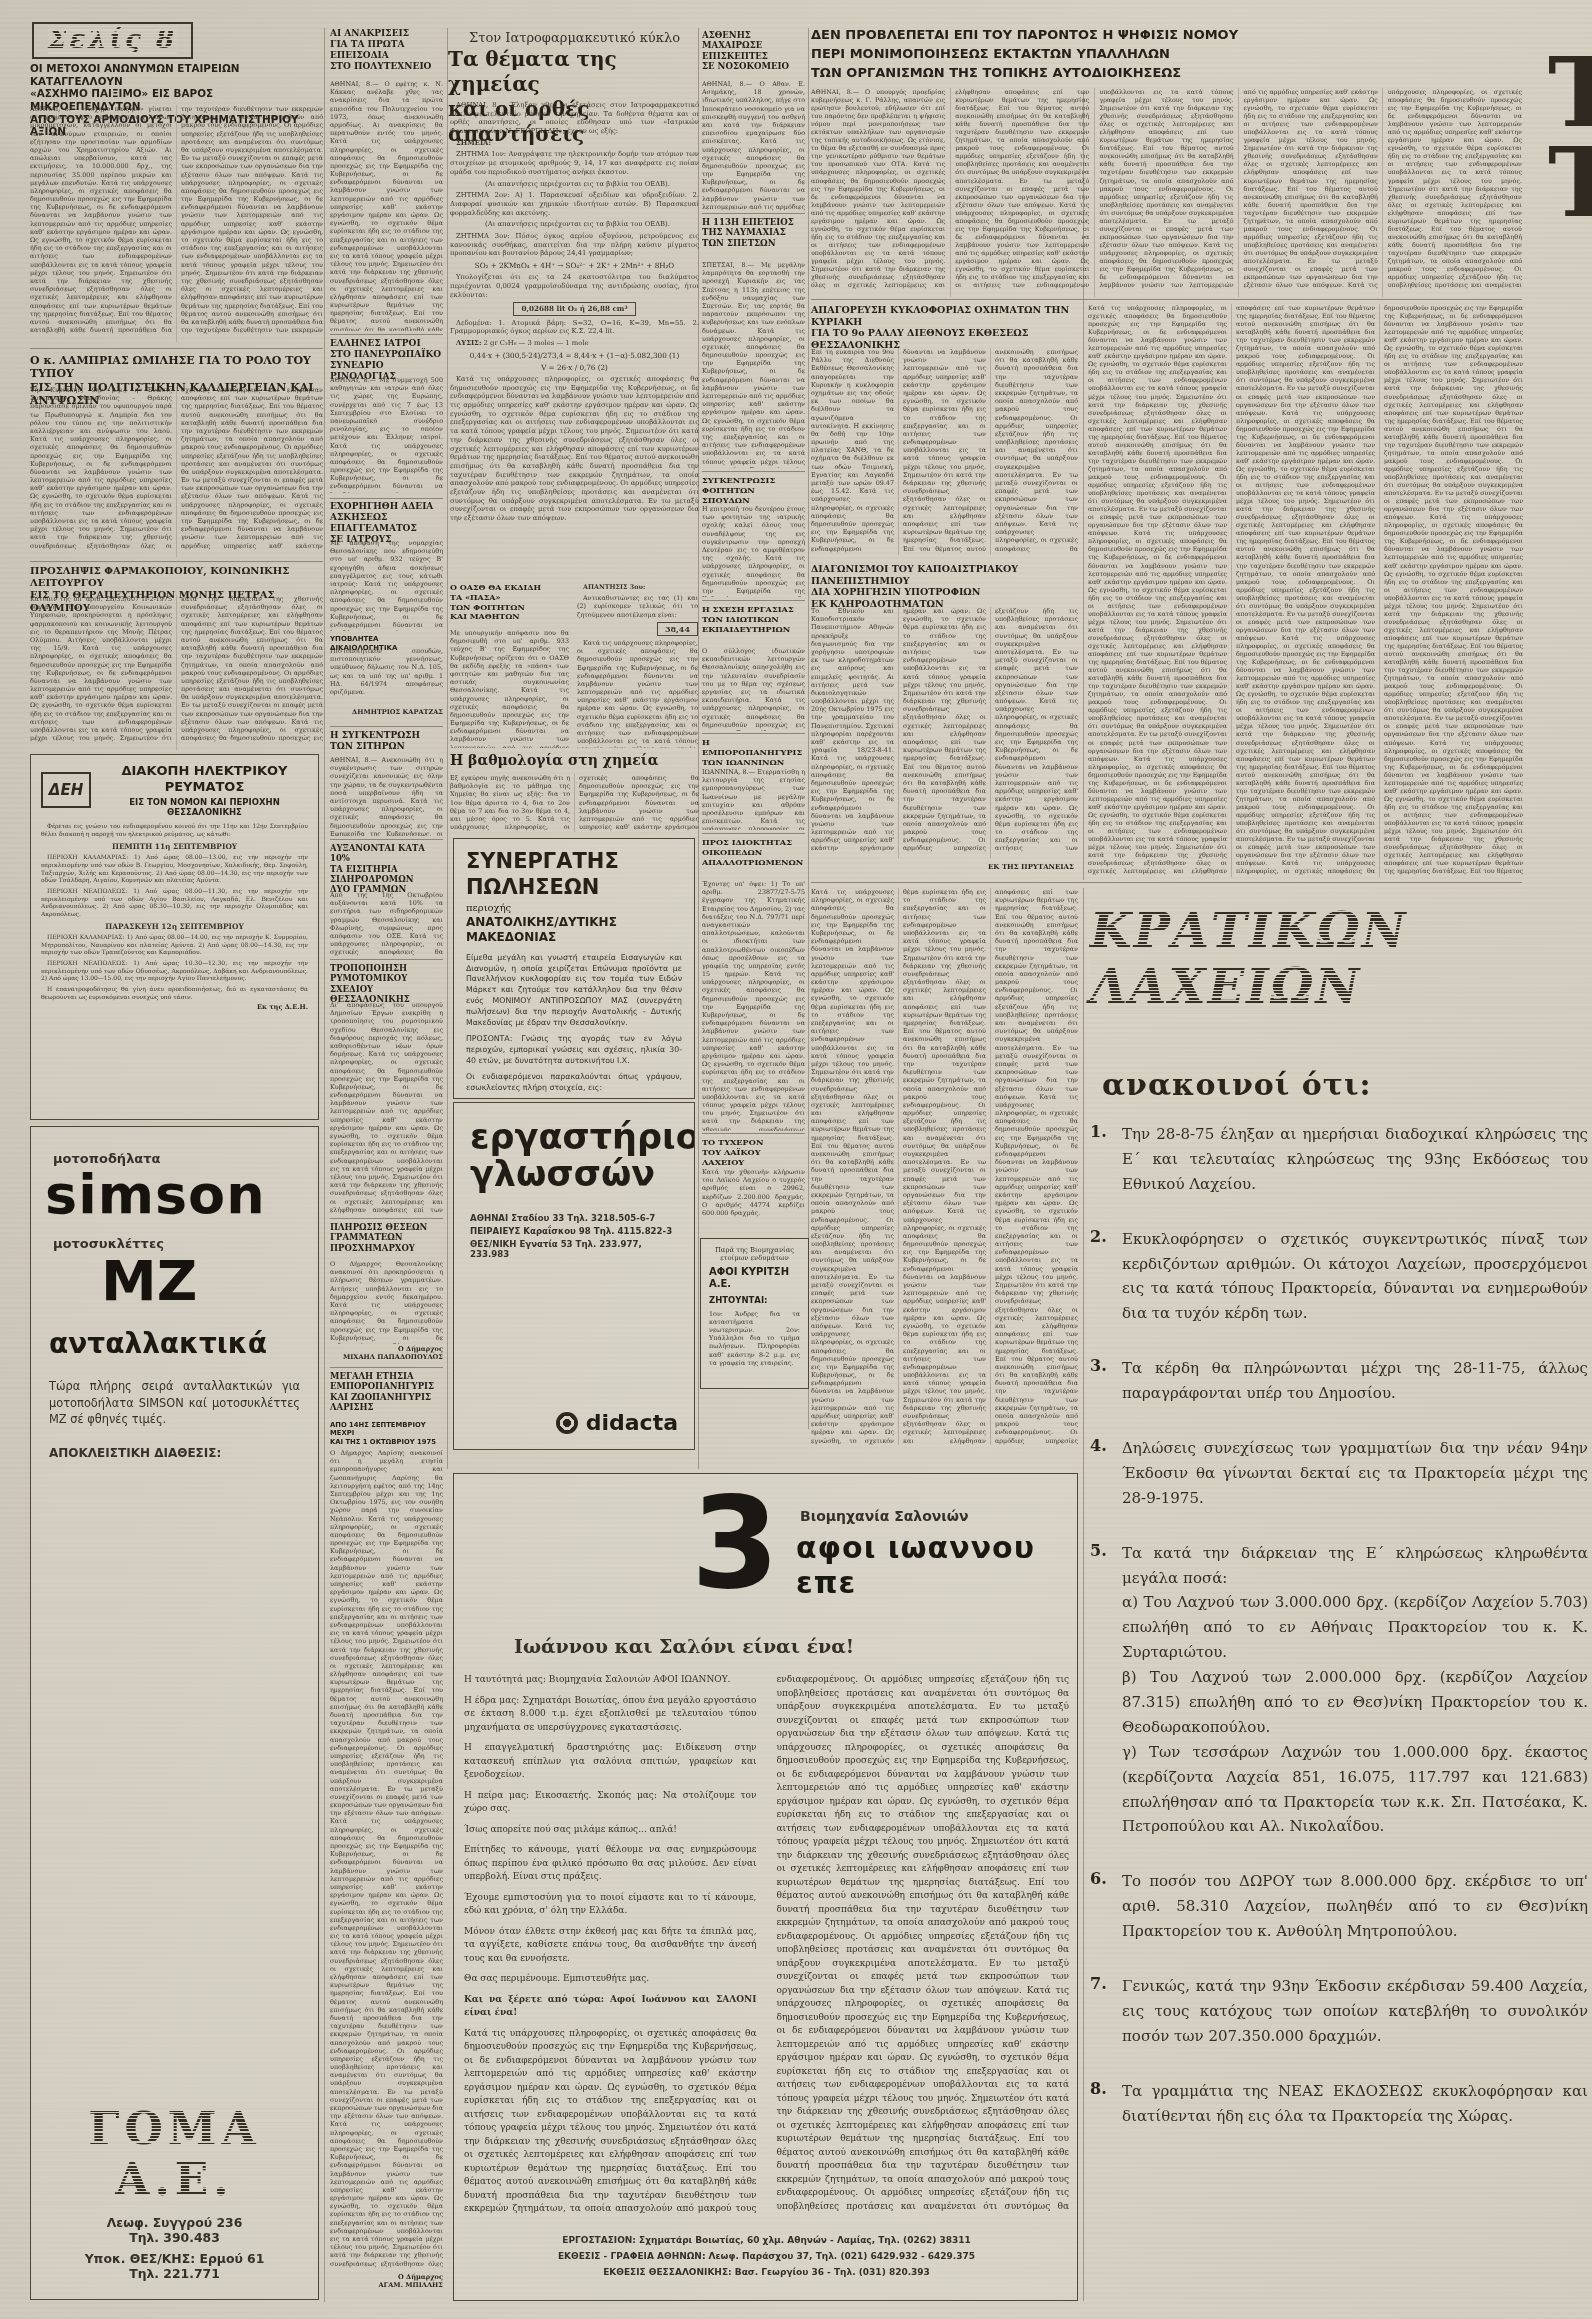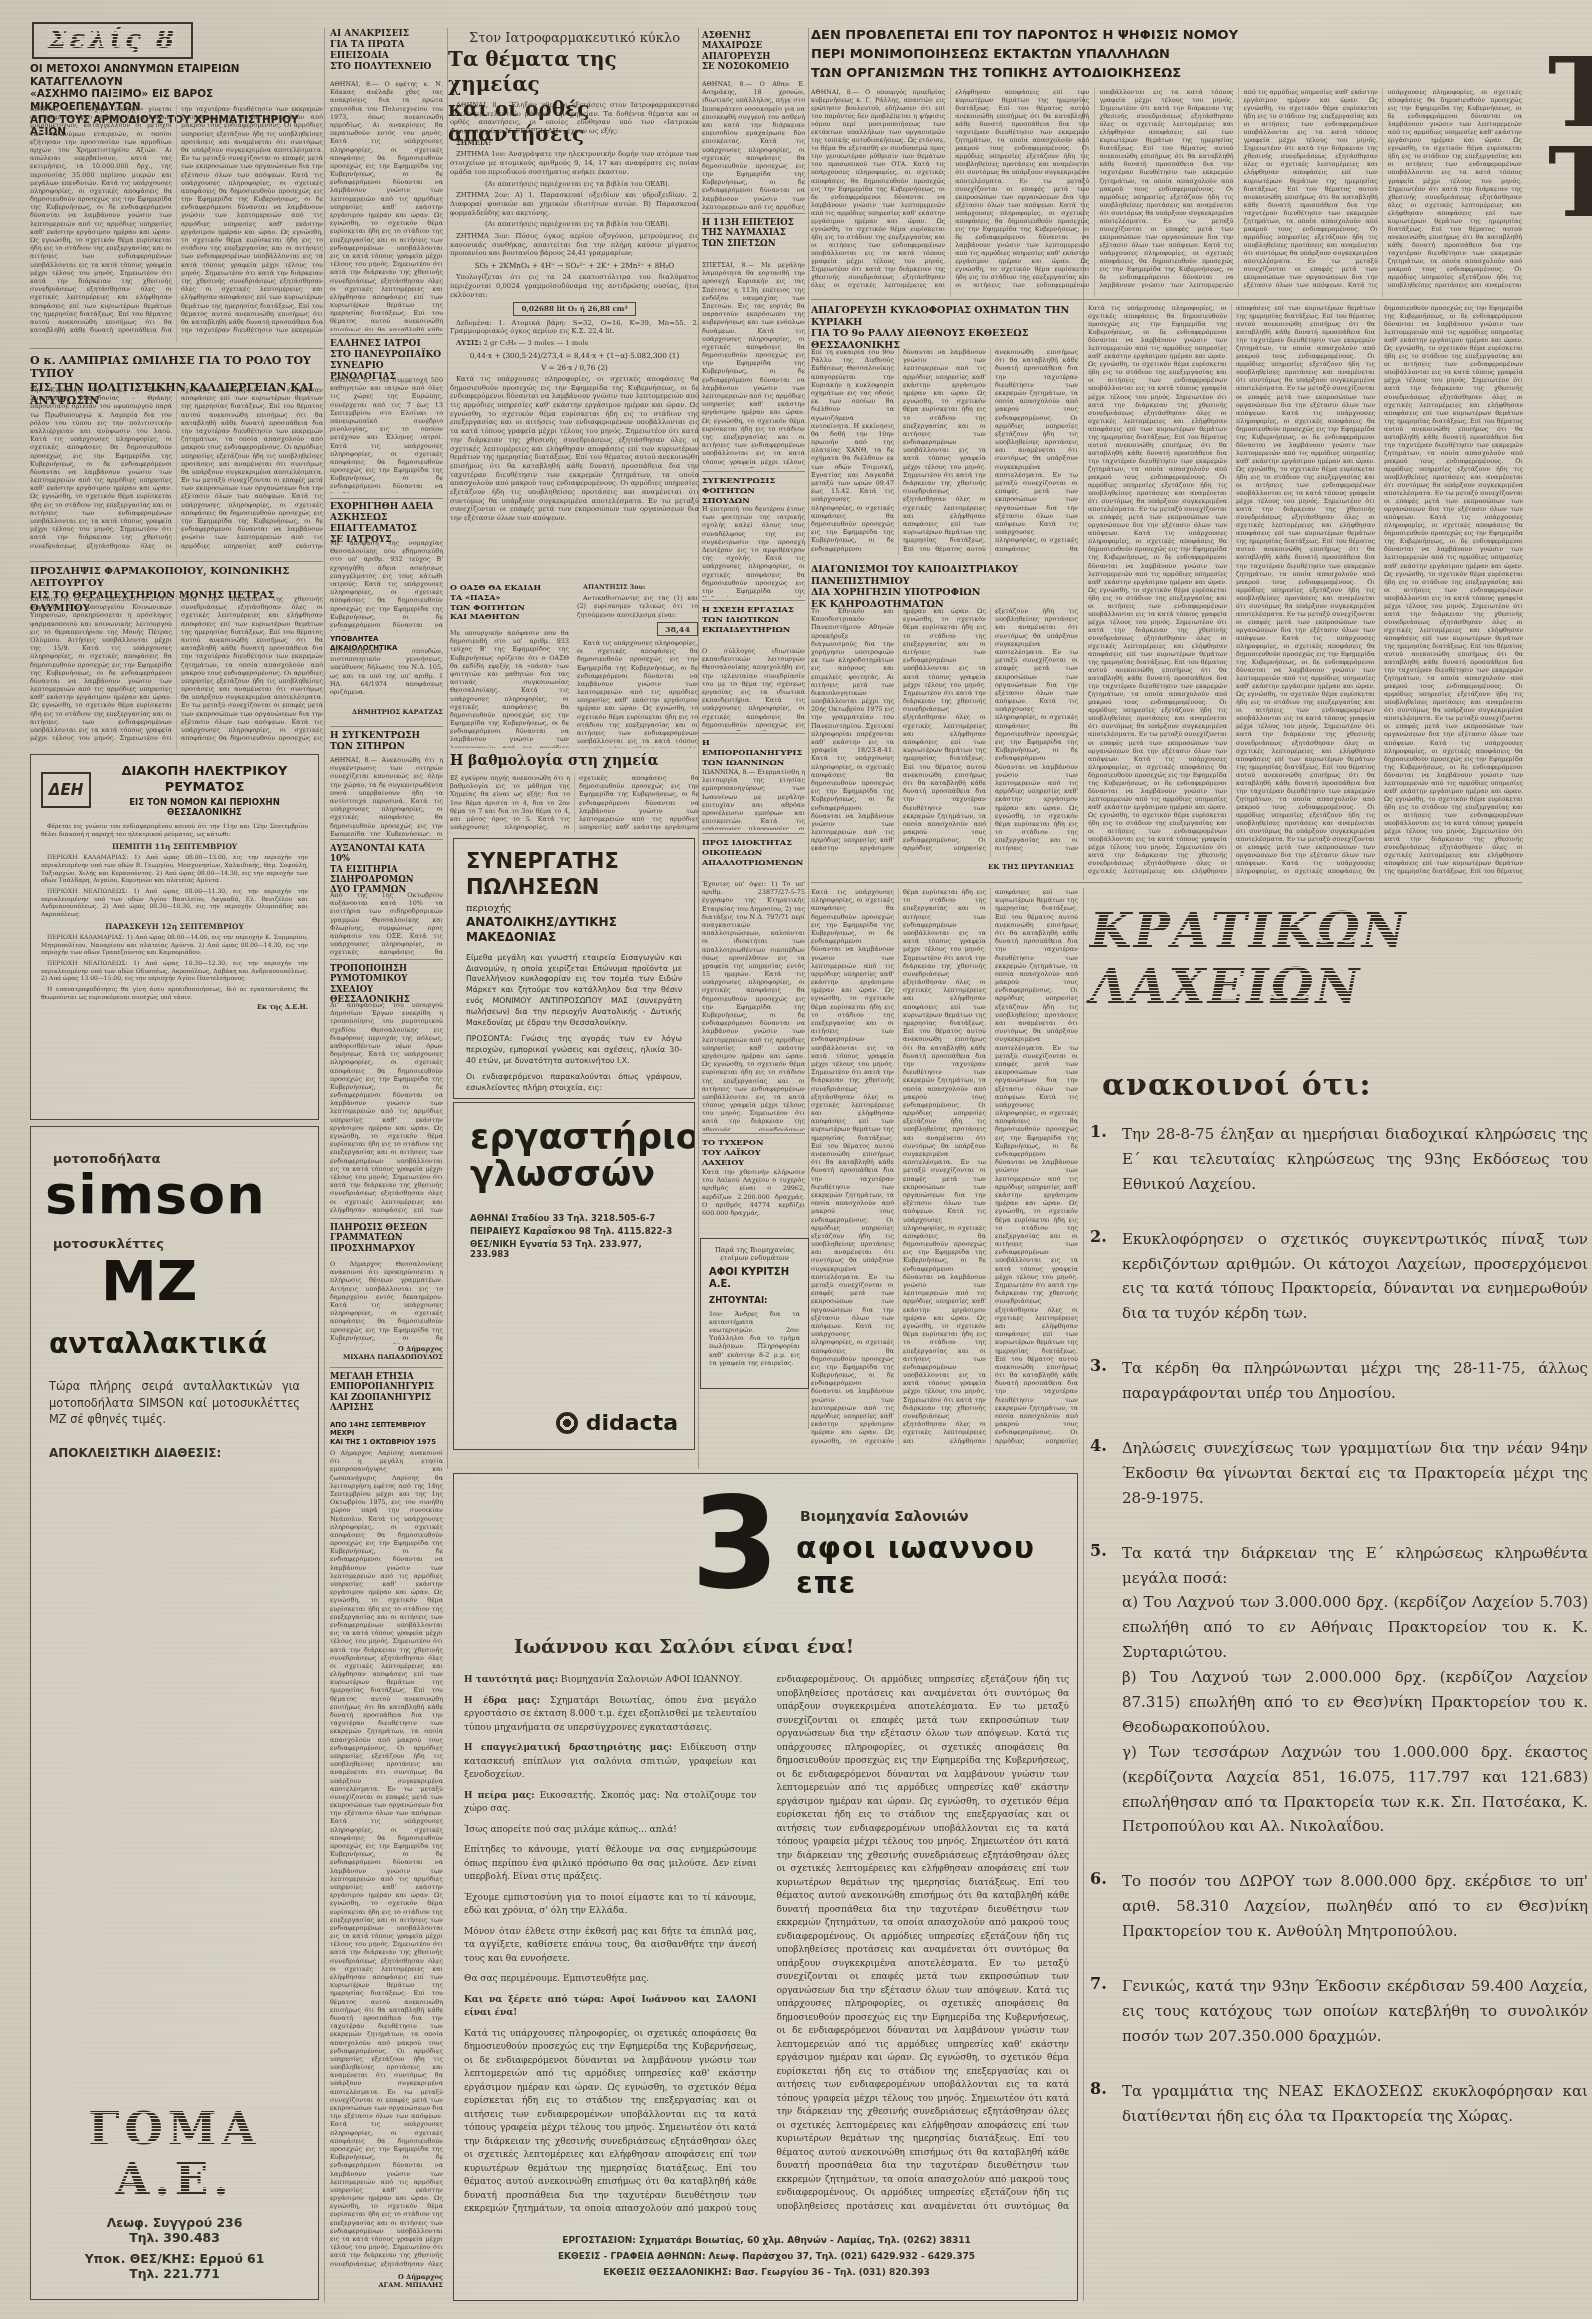--- a/index.html
+++ b/index.html
@@ -30,21 +30,21 @@
     background:repeating-linear-gradient(180deg,rgba(211,205,192,0) 0 2.1px,#d3cdc0 2.1px 3.3px);}
   .adbox{border:1.6px solid #4e4638;box-sizing:border-box;background:rgba(222,217,206,0.35);}
   .deh-logo{width:46px;height:32px;border:2.5px solid #39332a;display:flex;align-items:center;justify-content:center;
     font-family:"DejaVu Sans","Liberation Sans",sans-serif;font-weight:700;font-size:15px;font-style:italic;color:#2d271f;}
   .deh-day{font-weight:700;text-align:center;font-size:7.4px;margin:4px 0 2px;}
   .lot-item{display:flex;gap:12px;margin-bottom:30px;}
   .lot-num{font-weight:700;font-size:16px;min-width:20px;color:#2a241d;}
   .lot-text{font-size:15px;line-height:1.66;text-align:justify;white-space:pre-line;color:#332d25;}
   .d-ring{display:inline-block;width:22px;height:22px;border-radius:50%;vertical-align:middle;margin-right:8px;
     background:radial-gradient(circle at 50% 50%,#2c2620 0 4px,#d6d0c3 4px 7px,#2c2620 7px 11px);}
-  .ad-lead{font-weight:700;}
+  .ad-lead{font-weight:400;}
 </style>
 </head>
 <body>
 
 <div class="page">
 
   <div class="vrule" style="left:324px;top:28px;height:2274px"></div>
   <div class="vrule" style="left:447px;top:28px;height:1441px"></div>
   <div class="vrule" style="left:698px;top:28px;height:1441px"></div>
   <div class="vrule" style="left:808px;top:28px;height:1401px"></div>
@@ -230,21 +230,21 @@
     <div class="sans" style="font-weight:700;font-size:8.6px;margin-top:20px">ΑΘΗΝΑΙ Σταδίου 33 Τηλ. 3218.505-6-7</div>
     <div class="sans" style="font-weight:700;font-size:8.6px;margin-top:3px">ΠΕΙΡΑΙΕΥΣ Καραΐσκου 98 Τηλ. 4115.822-3</div>
     <div class="sans" style="font-weight:700;font-size:8.6px;margin-top:3px">ΘΕΣ/ΝΙΚΗ Εγνατία 53 Τηλ. 233.977, 233.983</div>
     <div style="position:absolute;right:16px;bottom:14px">
       <span class="d-ring"></span><span class="sans" style="font-weight:800;font-size:22px;vertical-align:middle;color:#211c15">didacta</span>
     </div>
   </div>
 
   <div class="abs h serif" style="left:702px;top:30px;width:103px;font-size:8.6px">ΑΣΘΕΝΗΣ
 ΜΑΧΑΙΡΩΣΕ
-ΑΠΑΓΟΡΕΥΣΗ
+ΕΠΙΣΚΕΠΤΕΣ
 ΣΕ ΝΟΣΟΚΟΜΕΙΟ</div>
   <div class="abs body-txt" style="left:702px;top:80px;width:103px;height:131px"><span>ΑΘΗΝΑΙ, 8.— Ο Αθαν. Ε. Ασημάκης, 18 χρονών, ιδιωτικός υπάλληλος, πήγε στο Ιπποκράτειο νοσοκομείο για να επισκεφθή συγγενή του ασθενή και κατά την διάρκειαν επεισοδίου εμαχαίρωσε δύο επισκέπτας.</span> <span> Κατά τις υπάρχουσες πληροφορίες, οι σχετικές αποφάσεις θα δημοσιευθούν προσεχώς εις την Εφημερίδα της Κυβερνήσεως, οι δε ενδιαφερόμενοι δύνανται να λαμβάνουν γνώσιν των λεπτομερειών από τις αρμόδιες υπηρεσίες καθ' εκάστην εργάσιμον ημέραν και ώραν. Ως εγνώσθη, το σχετικόν θέμα ευρίσκεται ήδη εις το στάδιον της επεξεργασίας και οι αιτήσεις των ενδιαφερομένων υποβάλλονται εις τα κατά τόπους γραφεία μέχρι τέλους του μηνός. Σημειωτέον ότι κατά την διάρκειαν της χθεσινής συνεδριάσεως εξητάσθησαν όλες οι σχετικές λεπτομέρειες και ελήφθησαν αποφάσεις επί των κυριωτέρων θεμάτων της ημερησίας διατάξεως. Επί του θέματος αυτού ανεκοινώθη επισήμως ότι θα καταβληθή κάθε δυνατή προσπάθεια δια την ταχυτέραν διευθέτησιν των εκκρεμών ζητημάτων, τα οποία απασχολούν από μακρού τους ενδιαφερομένους. Οι αρμόδιες υπηρεσίες εξετάζουν ήδη τις υποβληθείσες προτάσεις και αναμένεται ότι συντόμως θα υπάρξουν συγκεκριμένα αποτελέσματα. Εν τω μεταξύ συνεχίζονται οι επαφές μετά των εκπροσώπων των οργανώσεων δια την εξέτασιν όλων των απόψεων.</span></div>
 
   <div class="abs h serif" style="left:702px;top:217px;width:103px;font-size:8.6px">Η 113Η ΕΠΕΤΕΙΟΣ
 ΤΗΣ ΝΑΥΜΑΧΙΑΣ
 ΤΩΝ ΣΠΕΤΣΩΝ</div>
   <div class="abs body-txt" style="left:702px;top:261px;width:103px;height:207px"><span>ΣΠΕΤΣΑΙ, 8.— Με μεγάλην λαμπρότητα θα εορτασθή την προσεχή Κυριακήν εις τας Σπέτσας η 113η επέτειος της ενδόξου ναυμαχίας των Σπετσών. Εις τας εορτάς θα παραστούν εκπρόσωποι της κυβερνήσεως και των ενόπλων δυνάμεων.</span> <span> Κατά τις υπάρχουσες πληροφορίες, οι σχετικές αποφάσεις θα δημοσιευθούν προσεχώς εις την Εφημερίδα της Κυβερνήσεως, οι δε ενδιαφερόμενοι δύνανται να λαμβάνουν γνώσιν των λεπτομερειών από τις αρμόδιες υπηρεσίες καθ' εκάστην εργάσιμον ημέραν και ώραν. Ως εγνώσθη, το σχετικόν θέμα ευρίσκεται ήδη εις το στάδιον της επεξεργασίας και οι αιτήσεις των ενδιαφερομένων υποβάλλονται εις τα κατά τόπους γραφεία μέχρι τέλους του μηνός. Σημειωτέον ότι κατά την διάρκειαν της χθεσινής συνεδριάσεως εξητάσθησαν όλες οι σχετικές λεπτομέρειες και ελήφθησαν αποφάσεις επί των κυριωτέρων θεμάτων της ημερησίας διατάξεως. Επί του θέματος αυτού ανεκοινώθη επισήμως ότι θα καταβληθή κάθε δυνατή προσπάθεια δια την ταχυτέραν διευθέτησιν των εκκρεμών ζητημάτων, τα οποία απασχολούν από μακρού τους ενδιαφερομένους. Οι αρμόδιες υπηρεσίες εξετάζουν ήδη τις υποβληθείσες προτάσεις και αναμένεται ότι συντόμως θα υπάρξουν συγκεκριμένα αποτελέσματα. Εν τω μεταξύ συνεχίζονται οι επαφές μετά των εκπροσώπων των οργανώσεων δια την εξέτασιν όλων των απόψεων. Κατά τις υπάρχουσες πληροφορίες, οι σχετικές αποφάσεις θα δημοσιευθούν προσεχώς εις την Εφημερίδα της Κυβερνήσεως, οι δε ενδιαφερόμενοι δύνανται να λαμβάνουν γνώσιν των λεπτομερειών από τις αρμόδιες υπηρεσίες καθ' εκάστην εργάσιμον ημέραν και ώραν. Ως εγνώσθη, το σχετικόν θέμα ευρίσκεται ήδη εις το στάδιον της επεξεργασίας και οι αιτήσεις των ενδιαφερομένων υποβάλλονται εις τα κατά τόπους γραφεία μέχρι τέλους του μηνός. Σημειωτέον ότι κατά την διάρκειαν της χθεσινής συνεδριάσεως εξητάσθησαν όλες οι σχετικές λεπτομέρειες και ελήφθησαν αποφάσεις επί των κυριωτέρων θεμάτων της ημερησίας διατάξεως. Επί του θέματος αυτού ανεκοινώθη επισήμως ότι θα καταβληθή κάθε δυνατή προσπάθεια δια την ταχυτέραν διευθέτησιν των εκκρεμών ζητημάτων, τα οποία απασχολούν από μακρού τους ενδιαφερομένους. Οι αρμόδιες υπηρεσίες εξετάζουν ήδη τις υποβληθείσες προτάσεις και αναμένεται ότι συντόμως θα υπάρξουν συγκεκριμένα αποτελέσματα. Εν τω μεταξύ συνεχίζονται οι επαφές μετά των εκπροσώπων των οργανώσεων δια την εξέτασιν όλων των απόψεων.</span></div>
 
   <div class="abs h serif" style="left:702px;top:475px;width:103px;font-size:8.2px">ΣΥΓΚΕΝΤΡΩΣΙΣ
 ΦΟΙΤΗΤΩΝ ΣΠΟΥΔΩΝ</div>

